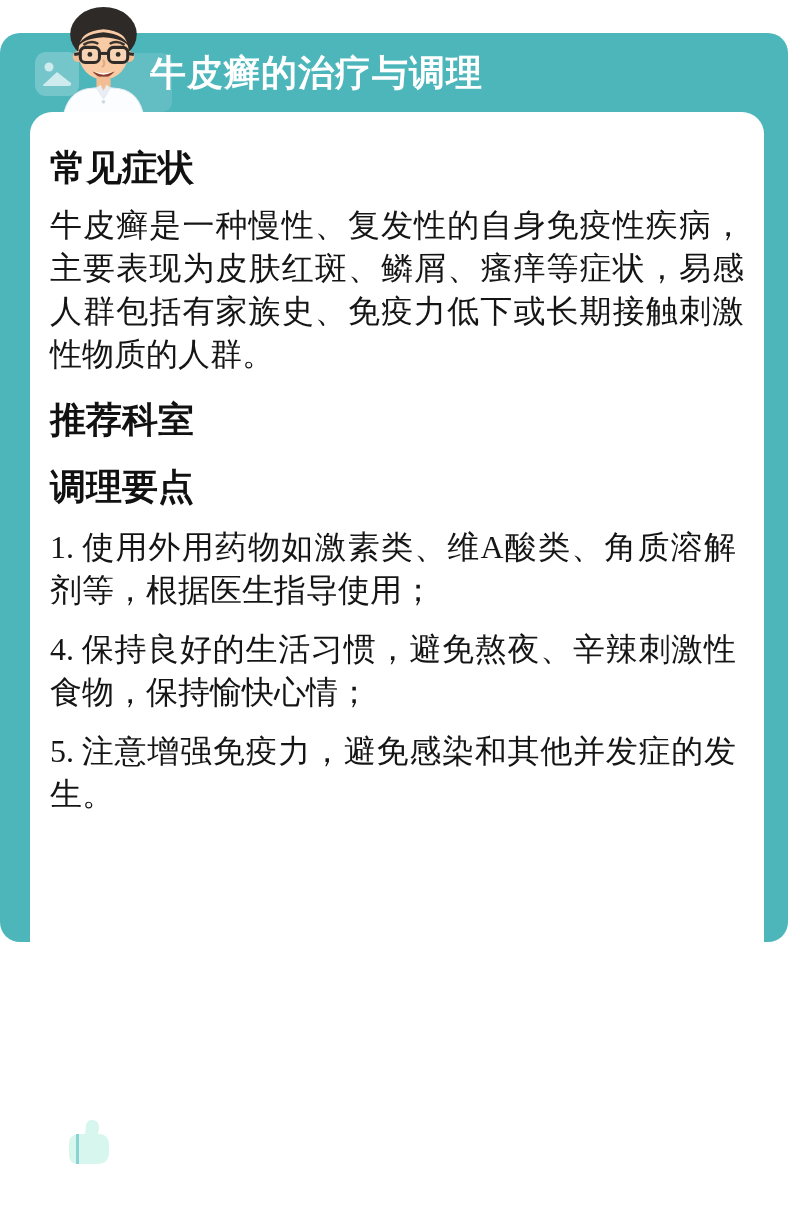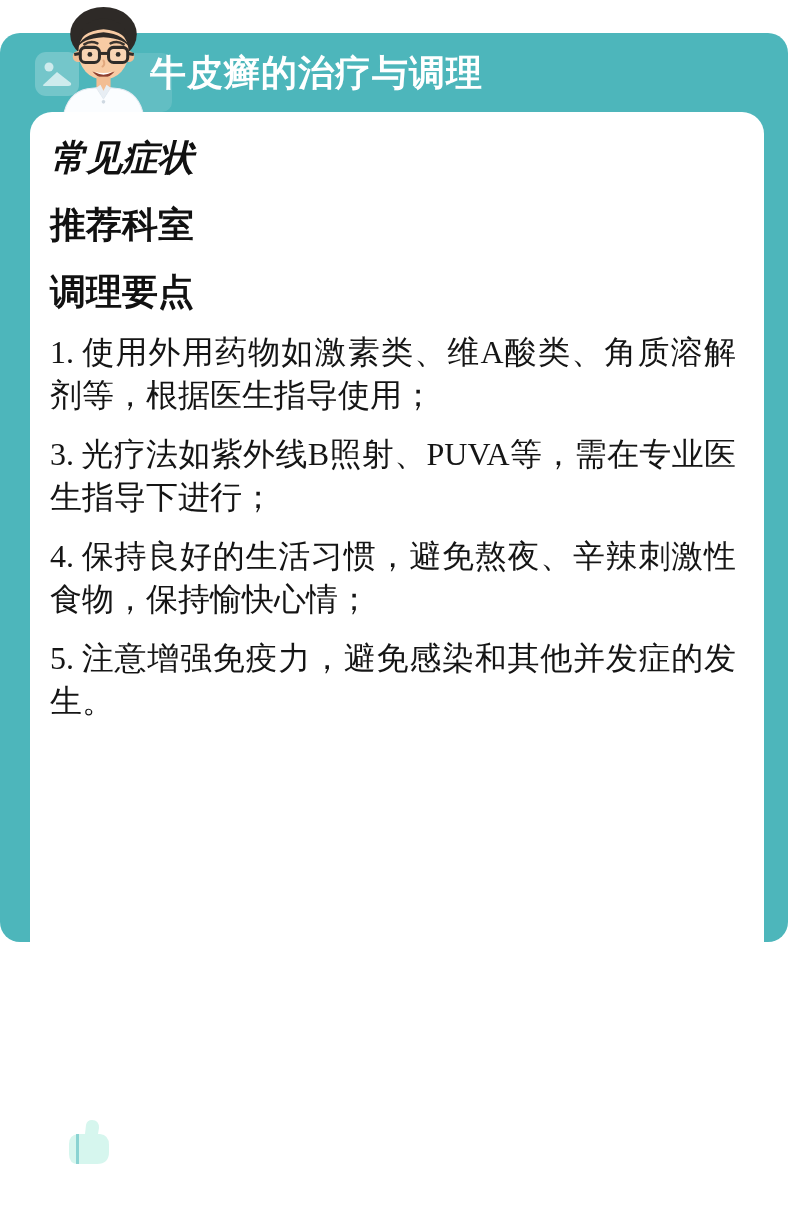--- a/index.html
+++ b/index.html
@@ -38,21 +38,21 @@
     position:relative;
     margin:0 24px 0 30px;width:734px;box-sizing:border-box;
     min-height:986px;
     background:#ffffff;border-radius:22px;
     padding:20px 20px 26px 20px;
   }
   .sec-heading{
     font-size:36px;line-height:47px;font-weight:bold;color:#111111;
     margin:20px 0 0 0;
   }
-  .sec-heading.first{margin-top:2px;font-style:italic;}
+  .sec-heading.first{margin-top:12px;}
   .body-text{
     font-size:32px;line-height:43px;color:#151515;
     margin:13px 0 0 0;text-align:justify;
     font-family:"Liberation Serif","DejaVu Serif",serif;
   }
   .list-item{margin:16px 8px 0 0;}
   .list-num{font-family:"Liberation Serif","DejaVu Serif",serif;margin-right:7px;}
   
   .footer{
     display:flex;align-items:center;
@@ -122,27 +122,27 @@
         <path d="M45 83 L52 94 L59 83 L55 80 L52 86 L49 80 Z" fill="#e8eef4"></path>
         <circle cx="52" cy="97" r="1.8" fill="#cfd9e2"></circle>
       </svg>
     </div>
 
     <h1 class="page-title">牛皮癣的治疗与调理</h1>
   </div>
 
   <div class="card">
     <h2 class="sec-heading first">常见症状</h2>
+    <p class="body-text">牛皮癣是一种慢性、复发性的自身免疫性疾病，主要表现为皮肤红斑、鳞屑、瘙痒等症状，易感人群包括有家族史、免疫力低下或长期接触刺激性物质的人群。</p>
 
     <h2 class="sec-heading">推荐科室</h2>
 
     <h2 class="sec-heading">调理要点</h2>
 
     <p class="body-text list-item"><span class="list-num">1.</span><span>使用外用药物如激素类、维A酸类、角质溶解剂等，根据医生指导使用；</span></p>
-    <p class="body-text list-item"><span class="list-num">3.</span><span>光疗法如紫外线B照射、PUVA等，需在专业医生指导下进行；</span></p>
     <p class="body-text list-item"><span class="list-num">4.</span><span>保持良好的生活习惯，避免熬夜、辛辣刺激性食物，保持愉快心情；</span></p>
     <p class="body-text list-item"><span class="list-num">5.</span><span>注意增强免疫力，避免感染和其他并发症的发生。</span></p>
   </div>
 
   <div class="footer">
     <div class="info-circle">!</div>
     <div class="thumb">
       <svg width="50" height="56" viewBox="0 0 50 56">
         <path d="M30 6 Q37 6 37 14 L36 20 L38 20 Q47 21 47 31 L47 38 Q47 50 35 50 L16 50 Q7 50 7 40 L7 30 Q7 21 16 20 L23 20 L24 11 Q25 6 30 6 Z" fill="#d6f6ee"></path>
         <rect x="14" y="20" width="3" height="30" fill="#4db6bb" opacity="0.55"></rect>

